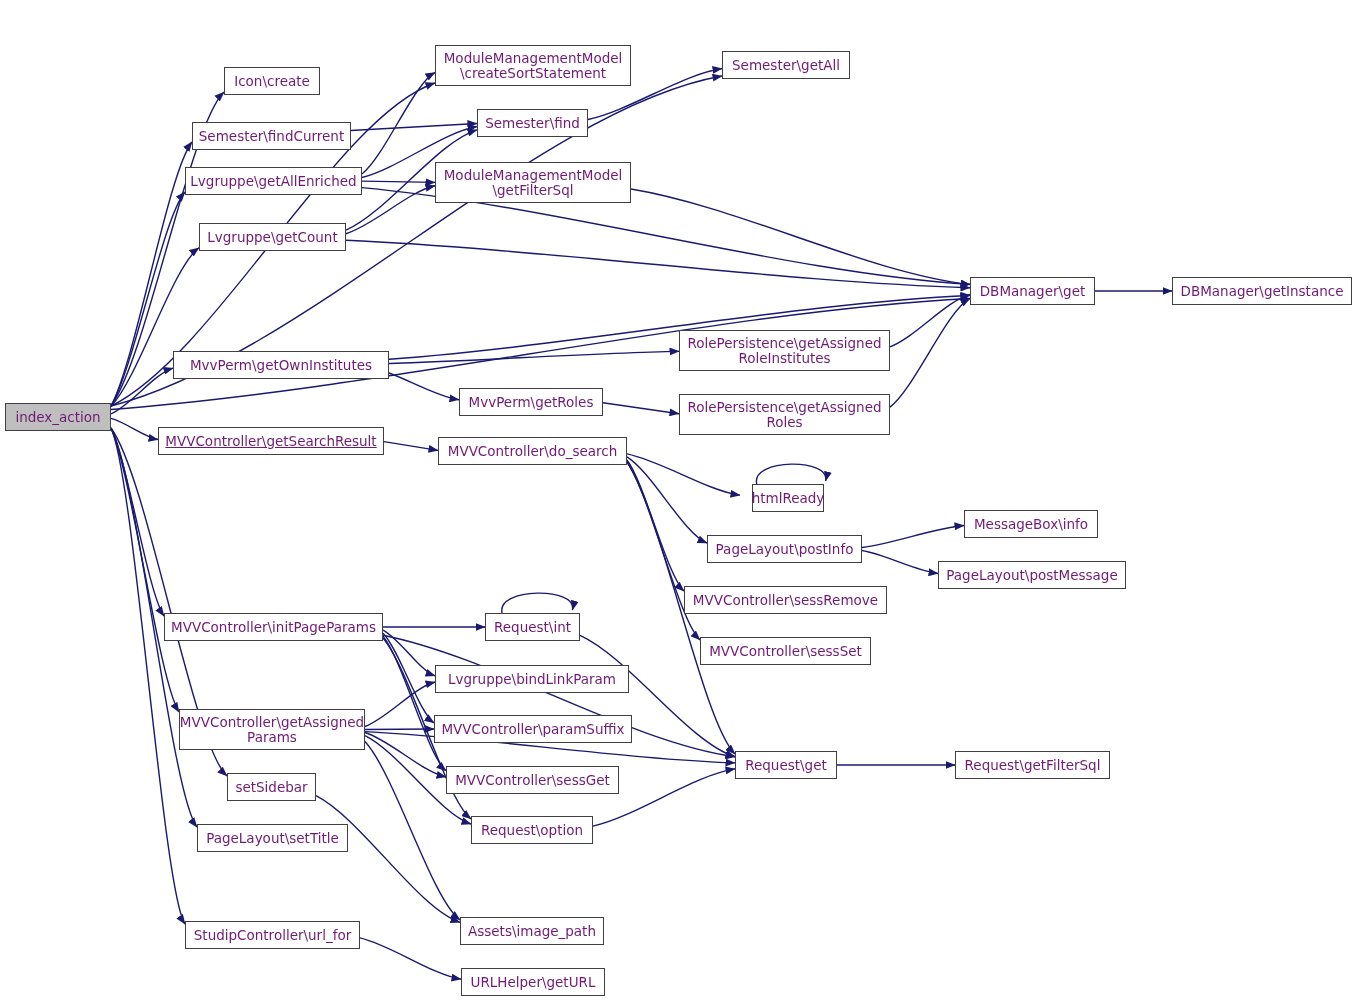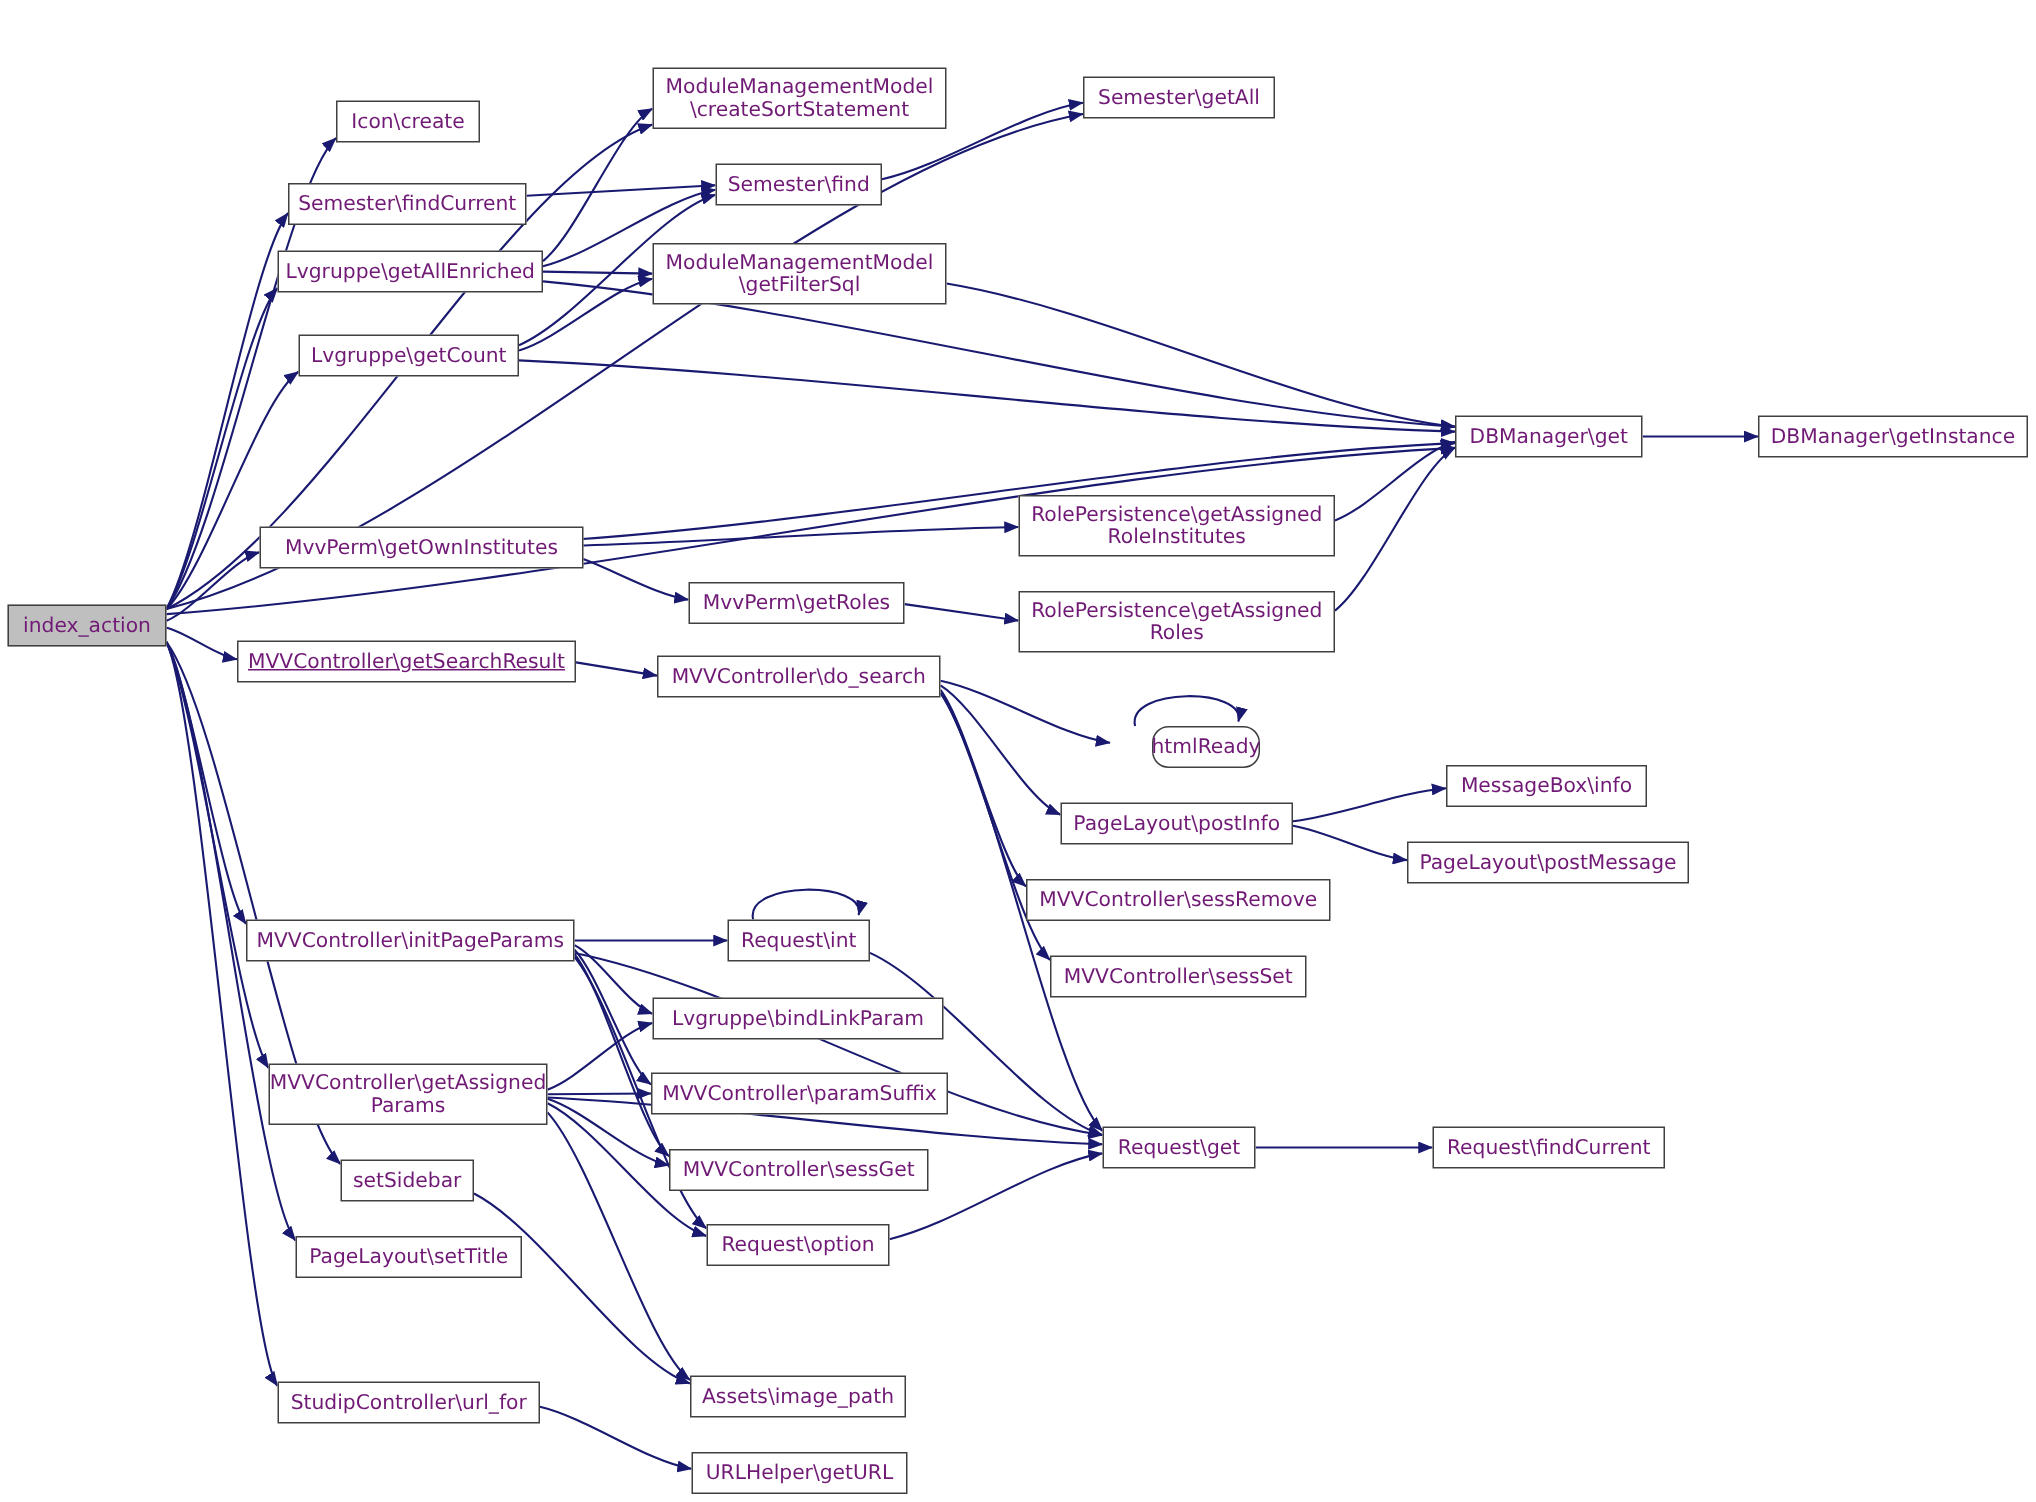--- a/index.html
+++ b/index.html
@@ -127,35 +127,35 @@
       <div class="node" style="left: 970px; top: 277px; width: 125px; height: 28px;"><span class="lbl">DBManager\get</span></div>
       <div class="node" style="left: 1172px; top: 277px; width: 180px; height: 28px;"><span class="lbl">DBManager\getInstance</span></div>
       <div class="node" style="left: 173px; top: 351px; width: 216px; height: 28px;"><span class="lbl">MvvPerm\getOwnInstitutes</span></div>
       <div class="node" style="left: 679px; top: 330px; width: 211px; height: 41px;"><span class="lbl">RolePersistence\getAssigned
 RoleInstitutes</span></div>
       <div class="node" style="left: 459px; top: 388px; width: 144px; height: 28px;"><span class="lbl">MvvPerm\getRoles</span></div>
       <div class="node" style="left: 679px; top: 394px; width: 211px; height: 41px;"><span class="lbl">RolePersistence\getAssigned
 Roles</span></div>
       <div class="node" style="left: 158px; top: 427px; width: 226px; height: 28px; text-decoration: underline;"><span class="lbl">MVVController\getSearchResult</span></div>
       <div class="node" style="left: 438px; top: 437px; width: 189px; height: 28px;"><span class="lbl">MVVController\do_search</span></div>
-      <div class="node" style="left: 768px; top: 484px; width: 72px; height: 28px; border-radius: 11px;"><span class="lbl">htmlReady</span></div>
+      <div class="node" style="left: 752px; top: 484px; width: 72px; height: 28px;"><span class="lbl">htmlReady</span></div>
       <div class="node" style="left: 707px; top: 535px; width: 155px; height: 28px;"><span class="lbl">PageLayout\postInfo</span></div>
       <div class="node" style="left: 964px; top: 510px; width: 134px; height: 28px;"><span class="lbl">MessageBox\info</span></div>
       <div class="node" style="left: 938px; top: 561px; width: 188px; height: 28px;"><span class="lbl">PageLayout\postMessage</span></div>
       <div class="node" style="left: 684px; top: 586px; width: 203px; height: 28px;"><span class="lbl">MVVController\sessRemove</span></div>
       <div class="node" style="left: 700px; top: 637px; width: 171px; height: 28px;"><span class="lbl">MVVController\sessSet</span></div>
       <div class="node" style="left: 164px; top: 613px; width: 219px; height: 28px;"><span class="lbl">MVVController\initPageParams</span></div>
       <div class="node" style="left: 485px; top: 613px; width: 95px; height: 28px;"><span class="lbl">Request\int</span></div>
       <div class="node" style="left: 435px; top: 665px; width: 194px; height: 28px;"><span class="lbl">Lvgruppe\bindLinkParam</span></div>
       <div class="node" style="left: 179px; top: 709px; width: 186px; height: 41px;"><span class="lbl">MVVController\getAssigned
 Params</span></div>
       <div class="node" style="left: 434px; top: 715px; width: 198px; height: 28px;"><span class="lbl">MVVController\paramSuffix</span></div>
       <div class="node" style="left: 446px; top: 766px; width: 173px; height: 28px;"><span class="lbl">MVVController\sessGet</span></div>
       <div class="node" style="left: 227px; top: 773px; width: 89px; height: 28px;"><span class="lbl">setSidebar</span></div>
       <div class="node" style="left: 471px; top: 816px; width: 122px; height: 28px;"><span class="lbl">Request\option</span></div>
       <div class="node" style="left: 197px; top: 824px; width: 151px; height: 28px;"><span class="lbl">PageLayout\setTitle</span></div>
       <div class="node" style="left: 735px; top: 751px; width: 102px; height: 28px;"><span class="lbl">Request\get</span></div>
-      <div class="node" style="left: 955px; top: 751px; width: 155px; height: 28px;"><span class="lbl">Request\findCurrent</span></div>
+      <div class="node" style="left: 955px; top: 751px; width: 155px; height: 28px;"><span class="lbl">Request\getFilterSql</span></div>
       <div class="node" style="left: 185px; top: 921px; width: 175px; height: 28px;"><span class="lbl">StudipController\url_for</span></div>
       <div class="node" style="left: 460px; top: 917px; width: 144px; height: 28px;"><span class="lbl">Assets\image_path</span></div>
       <div class="node" style="left: 461px; top: 968px; width: 144px; height: 28px;"><span class="lbl">URLHelper\getURL</span></div>
     </div>
 </div>
 
 </body></html>

